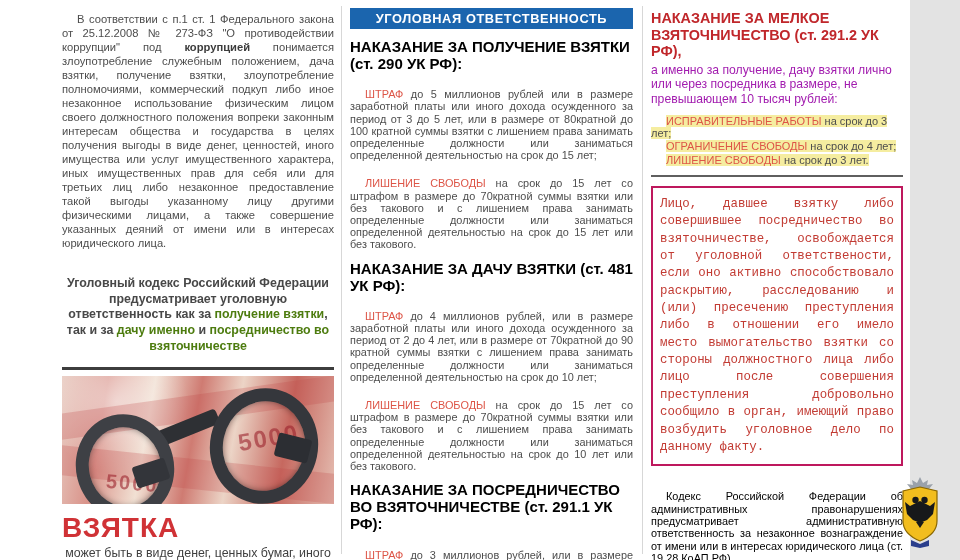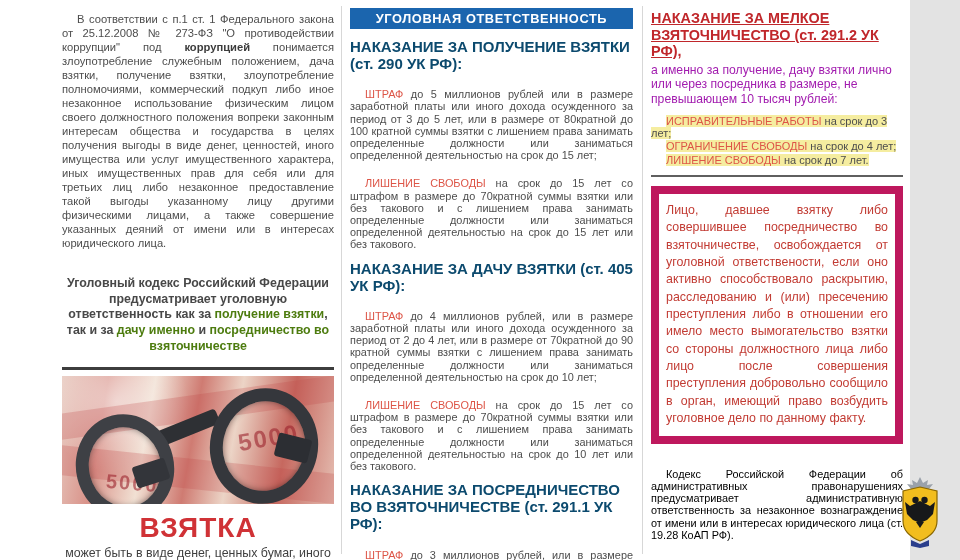--- a/index.html
+++ b/index.html
@@ -39,37 +39,37 @@
       linear-gradient(100deg,#e9cdc3 0%,#d9938a 16%,#f1e0d3 32%,#cf7b72 48%,#ecd4c6 62%,#c6685f 80%,#e5beb2 100%);
   }
   .note-stripe{position:absolute;background:rgba(190,70,70,.25);transform:rotate(-8deg);}
   .digits{position:absolute;font-weight:bold;color:rgba(155,35,45,.6);letter-spacing:2px;}
   .cuff{position:absolute;border-radius:50%;}
   .cuff.c1{left:14px;top:38px;width:72px;height:80px;border:13px solid #3e4045;transform:rotate(-14deg);box-shadow:inset 0 0 6px rgba(0,0,0,.45);}
   .cuff.c2{left:148px;top:12px;width:82px;height:90px;border:13px solid #35373c;transform:rotate(12deg);box-shadow:inset 0 0 6px rgba(0,0,0,.45);}
   .cuff-bar{position:absolute;left:92px;top:44px;width:66px;height:16px;background:#2e3034;transform:rotate(-22deg);border-radius:4px;}
   .cuff-lock1{position:absolute;left:72px;top:86px;width:34px;height:22px;background:#33353a;transform:rotate(-18deg);border-radius:3px;}
   .cuff-lock2{position:absolute;left:214px;top:60px;width:34px;height:24px;background:#2c2e33;transform:rotate(14deg);border-radius:3px;}
-  .vzyatka{margin:8px 0 2px 0;text-align:center;font-size:28px;font-weight:bold;color:#d03236;letter-spacing:1px;}
+  .vzyatka{margin:8px 0 2px 0;text-align:left;font-size:28px;font-weight:bold;color:#d03236;letter-spacing:1px;}
   .vz-caption{text-align:center;font-size:12.4px;line-height:1.24;color:#3f3f3f;font-weight:500;margin:2px 0 0 0;}
 
   
   .blue-banner{background:#1b65ae;color:#ffffff;text-align:center;font-weight:bold;
     font-size:12.8px;letter-spacing:.6px;padding:3px 4px;}
-  .red-h{color:#0c4a6e;font-weight:bold;font-size:15px;line-height:1.14;margin:9px 0 5px 0;}
+  .red-h{color:#000000;font-weight:bold;font-size:15px;line-height:1.14;margin:9px 0 5px 0;}
   .law p{font-size:10.9px;line-height:1.12;}
 
   
-  .rh-bold{color:#c0272b;font-weight:bold;font-size:14.4px;line-height:1.15;margin:0;text-decoration:underline;}
+  .rh-bold{color:#c0272b;font-weight:bold;font-size:14.4px;line-height:1.15;margin:0;}
   .rh-sub{color:#a21caf;font-size:12.2px;line-height:1.2;margin:3px 0 8px 0;}
   .penalty-line{margin:0 0 1px 0;}
   .hl{background:#f5eda0;box-decoration-break:clone;}
   .rule{height:2px;background:#5f5f5f;margin:9px 0 9px 0;}
-  .callout{border:8px solid #be185d;color:#c23b33;font-size:12.4px;line-height:1.4;
-    text-align:justify;padding:8px 7px;margin:0 0 12px 0;}
+  .callout{border:2px solid #be185d;color:#c23b33;font-size:12.4px;line-height:1.4;
+    text-align:justify;padding:8px 7px;margin:0 0 12px 0;font-family:Liberation Mono, monospace;}
   .admin{font-size:10.9px;line-height:1.13;margin-top:24px;}
 
   
   .emblem{position:absolute;left:897px;top:476px;width:46px;height:72px;}
 </style>
 </head>
 <body>
 
 <div class="vline v1"></div>
 <div class="vline v2"></div>
@@ -101,40 +101,40 @@
 <div class="col col-mid">
   <div class="blue-banner">УГОЛОВНАЯ ОТВЕТСТВЕННОСТЬ</div>
 
   <div class="law">
     <h2 class="red-h">НАКАЗАНИЕ ЗА ПОЛУЧЕНИЕ ВЗЯТКИ (ст. 290 УК РФ):</h2>
     <p class="body just ind"><span class="term">ШТРАФ</span><span> до 5 миллионов рублей или в размере заработной платы или иного дохода осужденного за период от 3 до 5 лет, или в размере от 80кратной до 100 кратной суммы взятки с лишением права занимать определенные должности или заниматься определенной деятельностью на срок до 15 лет;</span></p>
     <p class="body just ind"><span class="term">ЛИШЕНИЕ СВОБОДЫ</span><span> на срок до 15 лет со штрафом в размере до 70кратной суммы взятки или без такового и с лишением права занимать определенные должности или заниматься определенной деятельностью на срок до 15 лет или без такового.</span></p>
   </div>
 
   <div class="law">
-    <h2 class="red-h">НАКАЗАНИЕ ЗА ДАЧУ ВЗЯТКИ (ст. 405 УК РФ):</h2>
+    <h2 class="red-h">НАКАЗАНИЕ ЗА ДАЧУ ВЗЯТКИ (ст. 481 УК РФ):</h2>
     <p class="body just ind"><span class="term">ШТРАФ</span><span> до 4 миллионов рублей, или в размере заработной платы или иного дохода осужденного за период от 2 до 4 лет, или в размере от 70кратной до 90 кратной суммы взятки с лишением права занимать определенные должности или заниматься определенной деятельностью на срок до 10 лет;</span></p>
     <p class="body just ind"><span class="term">ЛИШЕНИЕ СВОБОДЫ</span><span> на срок до 15 лет со штрафом в размере до 70кратной суммы взятки или без такового и с лишением права занимать определенные должности или заниматься определенной деятельностью на срок до 10 лет или без такового.</span></p>
   </div>
 
   <div class="law">
     <h2 class="red-h">НАКАЗАНИЕ ЗА ПОСРЕДНИЧЕСТВО ВО ВЗЯТОЧНИЧЕСТВЕ (ст. 291.1 УК РФ):</h2>
     <p class="body just ind"><span class="term">ШТРАФ</span><span> до 3 миллионов рублей, или в размере заработной платы или иного дохода осужденного за период до 3 лет, или в размере до 60кратной суммы взятки с лишением права занимать определенные должности или заниматься определенной деятельностью на срок до 5 лет или без такового;</span></p>
 
   </div>
 </div>
 
 <div class="col col-right">
   <h2 class="rh-bold">НАКАЗАНИЕ ЗА МЕЛКОЕ ВЗЯТОЧНИЧЕСТВО (ст. 291.2 УК РФ),</h2>
   <p class="rh-sub">а именно за получение, дачу взятки лично или через посредника в размере, не превышающем 10 тысяч рублей:</p>
 
 
   <p class="body penalty-line ind"><span class="hl"><span class="term">ИСПРАВИТЕЛЬНЫЕ РАБОТЫ</span><span> на срок до 3 лет;</span></span></p>
   <p class="body penalty-line ind"><span class="hl"><span class="term">ОГРАНИЧЕНИЕ СВОБОДЫ</span><span> на срок до 4 лет;</span></span></p>
-  <p class="body penalty-line ind"><span class="hl"><span class="term">ЛИШЕНИЕ СВОБОДЫ</span><span> на срок до 7 лет.</span></span></p>
+  <p class="body penalty-line ind"><span class="hl"><span class="term">ЛИШЕНИЕ СВОБОДЫ</span><span> на срок до 3 лет.</span></span></p>
 
   <div class="rule"></div>
 
   <div class="callout">Лицо, давшее взятку либо совершившее посредничество во взяточничестве, освобождается от уголовной ответствености, если оно активно способствовало раскрытию, расследованию и (или) пресечению преступления либо в отношении его имело место вымогательство взятки со стороны должностного лица либо лицо после совершения преступления добровольно сообщило в орган, имеющий право возбудить уголовное дело по данному факту.</div>
 
   <p class="admin just ind">Кодекс Российской Федерации об административных правонарушениях предусматривает административную ответственность за незаконное вознаграждение от имени или в интересах юридического лица (ст. 19.28 КоАП РФ).</p>
 
 </div>
 
 <svg class="emblem" viewBox="0 0 46 72" aria-hidden="true">

